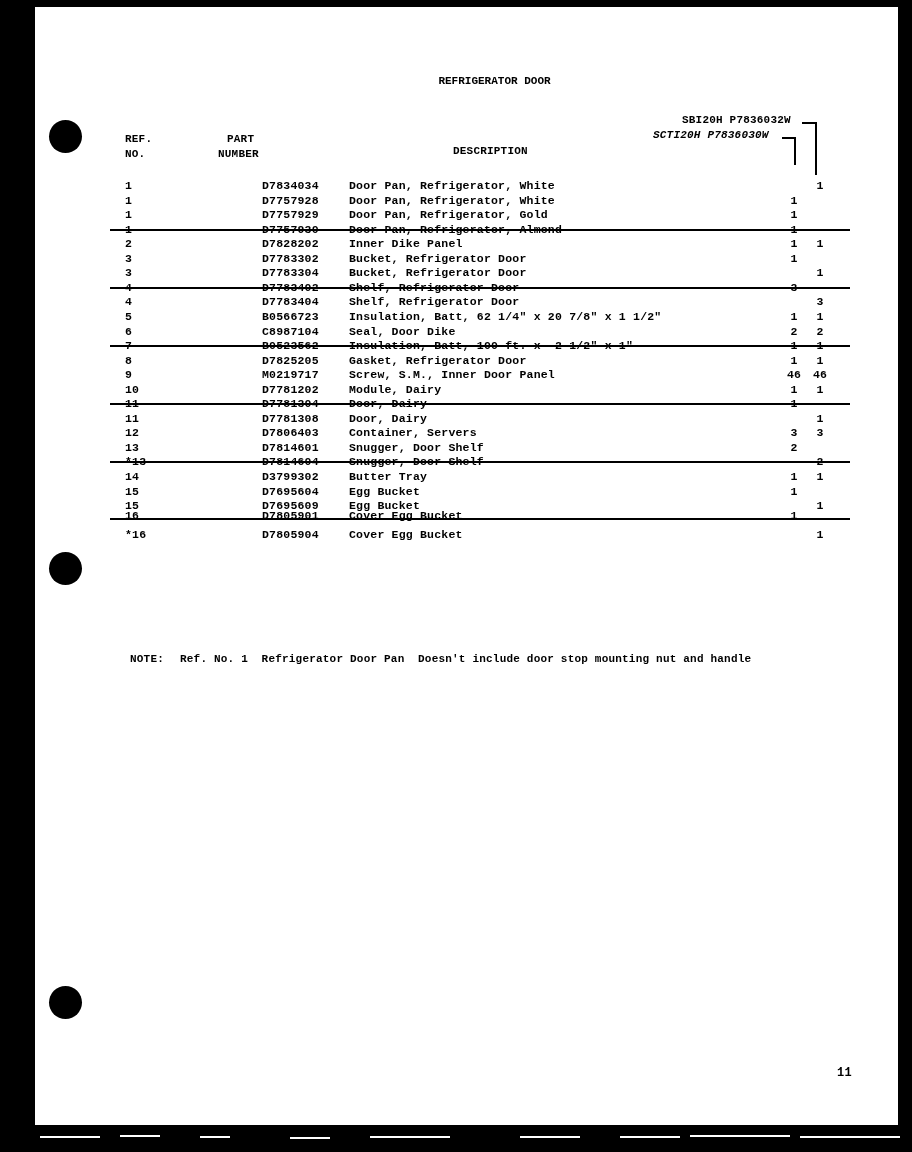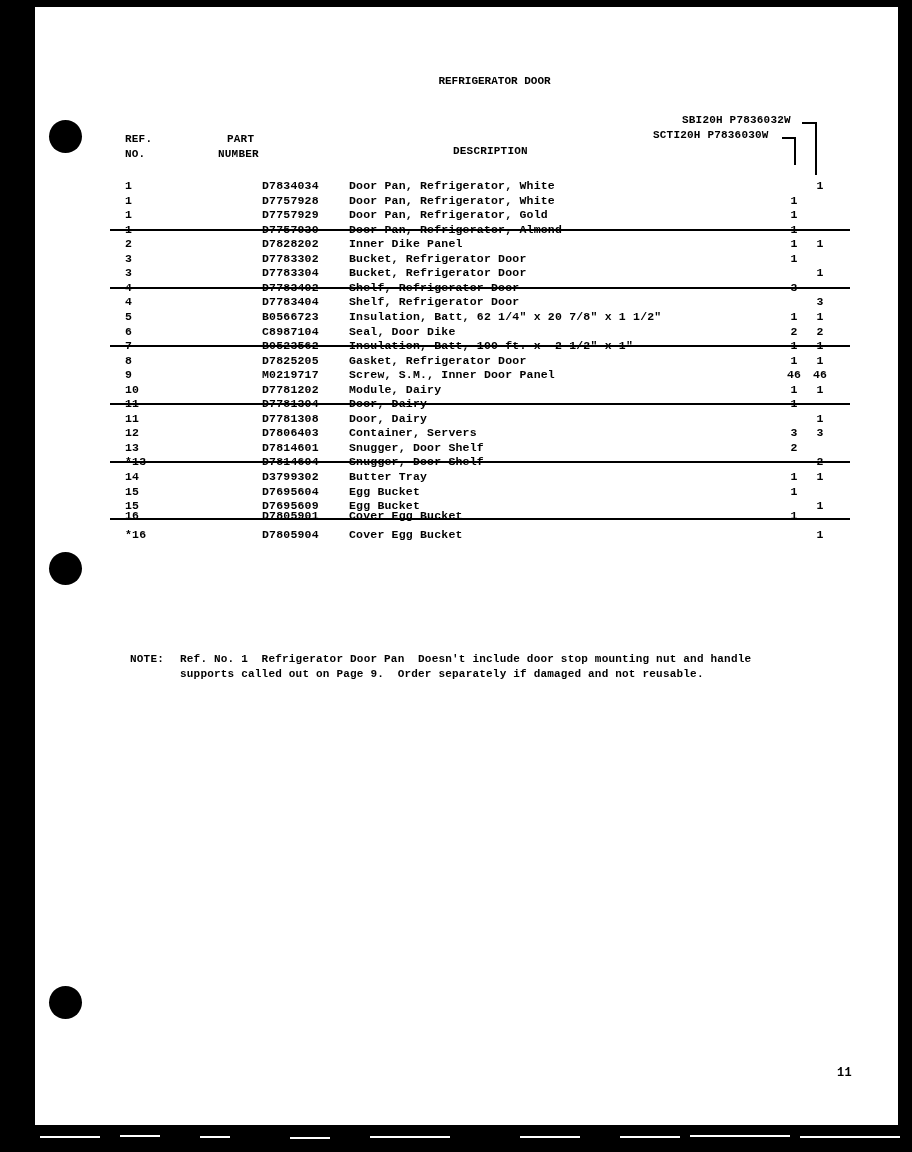--- a/index.html
+++ b/index.html
@@ -39,21 +39,21 @@
 
   <div class="title" style="top:68px;padding-left:28px;">REFRIGERATOR DOOR</div>
 
   <div class="t" style="left:90px; top:126px; font-size:11px;">REF.</div>
   <div class="t" style="left:90px; top:141px; font-size:11px;">NO.</div>
   <div class="t" style="left:192px; top:126px; font-size:11px;">PART</div>
   <div class="t" style="left:183px; top:141px; font-size:11px;">NUMBER</div>
   <div class="t" style="left:394px; top:138px; font-size:11px;padding-left:24px;">DESCRIPTION</div>
 
   <div class="t" style="left:647px; top:107px; font-size:11px;">SBI20H P7836032W</div>
-  <div class="t" style="left:618px; top:122px; font-size:11px;">SCTI20H P7836030W</div>
+  <div class="t" style="left:618px; top:122px; font-size:11px;font-style:italic;">SCTI20H P7836030W</div>
 
   <div class="hline" style="left:767px; top:115px; width:14px;"></div>
   <div class="vline" style="left:780px; top:115px; height:53px;"></div>
   <div class="hline" style="left:747px; top:130px; width:14px;"></div>
   <div class="vline" style="left:759px; top:130px; height:28px;"></div>
 
   <div id="rows">
       <div class="row" style="top: 172px;">
         <span class="t ref">1</span>
         <span class="t part">D7834034</span>
@@ -233,21 +233,20 @@
 
   <div class="sep" style="top:222px;"></div>
   <div class="sep" style="top:280px;"></div>
   <div class="sep" style="top:338px;"></div>
   <div class="sep" style="top:396px;"></div>
   <div class="sep" style="top:454px;"></div>
   <div class="sep" style="top:511px;"></div>
 
   <div class="t" style="left:95px; top:646px; font-size:11px;">NOTE:</div>
   <div class="t" style="left:145px; top:646px; font-size:11px;">Ref. No. 1  Refrigerator Door Pan  Doesn't include door stop mounting nut and handle</div>
-  <div class="t" style="left:145px; top:661px; font-size:11px;">supports called out on Page 9.  Order separately if damaged and not reusable.</div>
 
   <div class="t" style="left:802px; top:1059px; font-size:12px;">11</div>
 </div>
 
 <div class="bottom-noise">
   <div class="noise-bar" style="left:40px; top:11px; width:60px;"></div>
   <div class="noise-bar" style="left:120px; top:10px; width:40px;"></div>
   <div class="noise-bar" style="left:200px; top:11px; width:30px;"></div>
   <div class="noise-bar" style="left:290px; top:12px; width:40px;"></div>
   <div class="noise-bar" style="left:370px; top:11px; width:80px;"></div>

